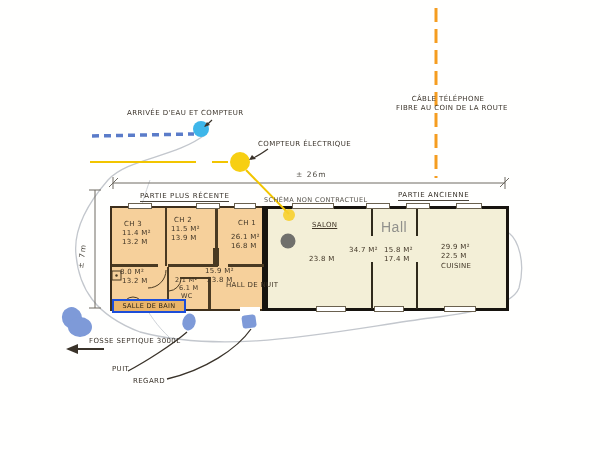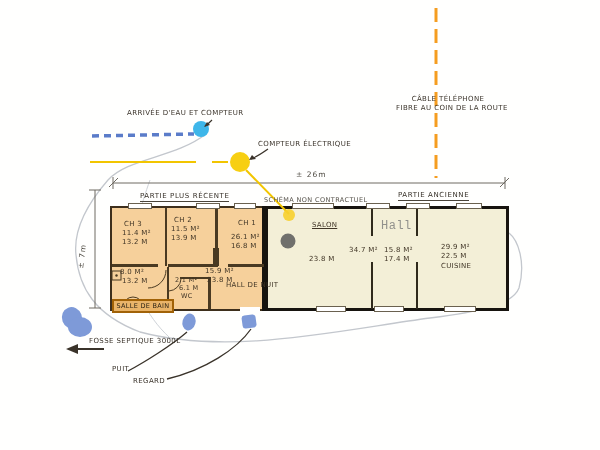--- a/index.html
+++ b/index.html
@@ -14,24 +14,24 @@
   .bld-new{left:110px;top:206px;width:156px;height:105px;background:#f6d09b;border:2px solid #3e2f1c;}
   .bld-old{left:264px;top:206px;width:245px;height:105px;background:#f3efd7;border:3px solid #17140f;}
   .divider{left:262px;top:206px;width:6px;height:105px;background:#17140f;}
   .wall{position:absolute;background:#4a3a22;}
   .wall-old{position:absolute;background:#2f2a1c;}
   .win{position:absolute;height:6px;background:#ffffff;border:1px solid #6a614f;box-sizing:border-box;}
   .win.bot{top:306px;}
   .gap{position:absolute;background:#ffffff;}
   
   .room-name,.room-area,.room-per{position:absolute;font-size:7px;letter-spacing:.3px;line-height:7px;color:#403526;white-space:nowrap;}
-  .hall-typed{position:absolute;font-size:12px;color:#91918c;font-family:Liberation Mono, monospace;letter-spacing:.5px;}
+  .hall-typed{position:absolute;font-size:14px;color:#91918c;font-family:Liberation Sans, sans-serif;letter-spacing:.5px;}
   .part-title{position:absolute;font-size:7px;letter-spacing:.6px;color:#352f26;border-bottom:1px solid #4a443a;padding-bottom:1px;white-space:nowrap;}
-  .sdb-box{position:absolute;left:112px;top:299px;width:62px;font-size:6.5px;text-align:center;
-           background:#e9b469;border:2px solid #a16207;color:#241d12;padding:1px 0;letter-spacing:.3px;white-space:nowrap;box-sizing:border-box;}
+  .sdb-box{position:absolute;left:112px;top:299px;width:74px;font-size:6.5px;text-align:center;
+           background:#e9b469;border:2px solid #1d4ed8;color:#241d12;padding:1px 0;letter-spacing:.3px;white-space:nowrap;box-sizing:border-box;}
   .dim{position:absolute;font-size:7.5px;color:#4e4a42;letter-spacing:1px;}
   .rot{transform:rotate(-83deg);transform-origin:left top;}
 </style>
 </head>
 <body>
 
 <div id="stage">
 
   <svg width="600" height="450">
     <path d="M206,134 C175,158 128,158 108,180 C88,203 73,228 76,255 C79,288 95,315 140,332

